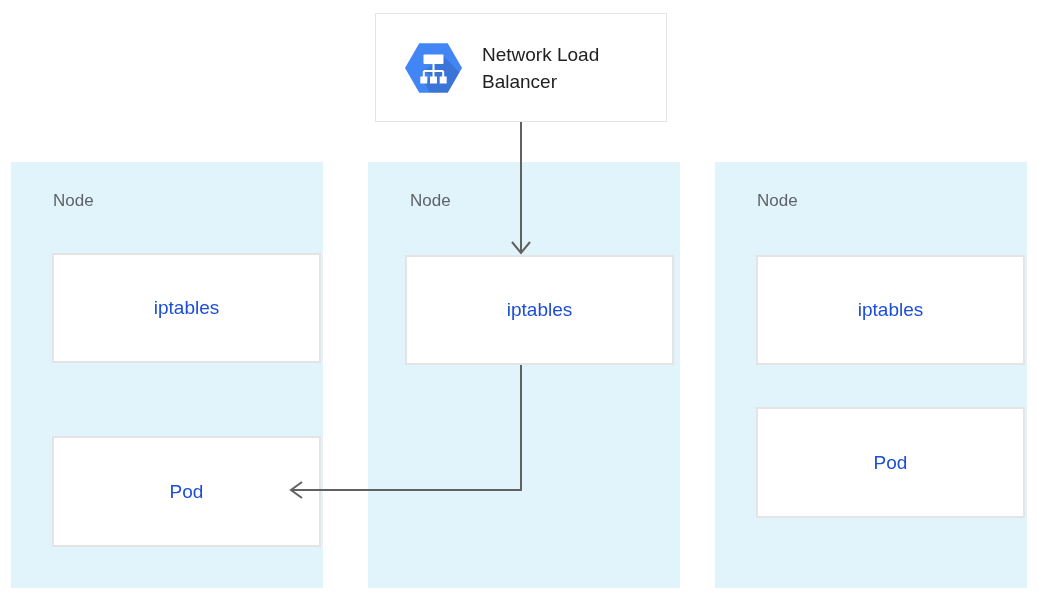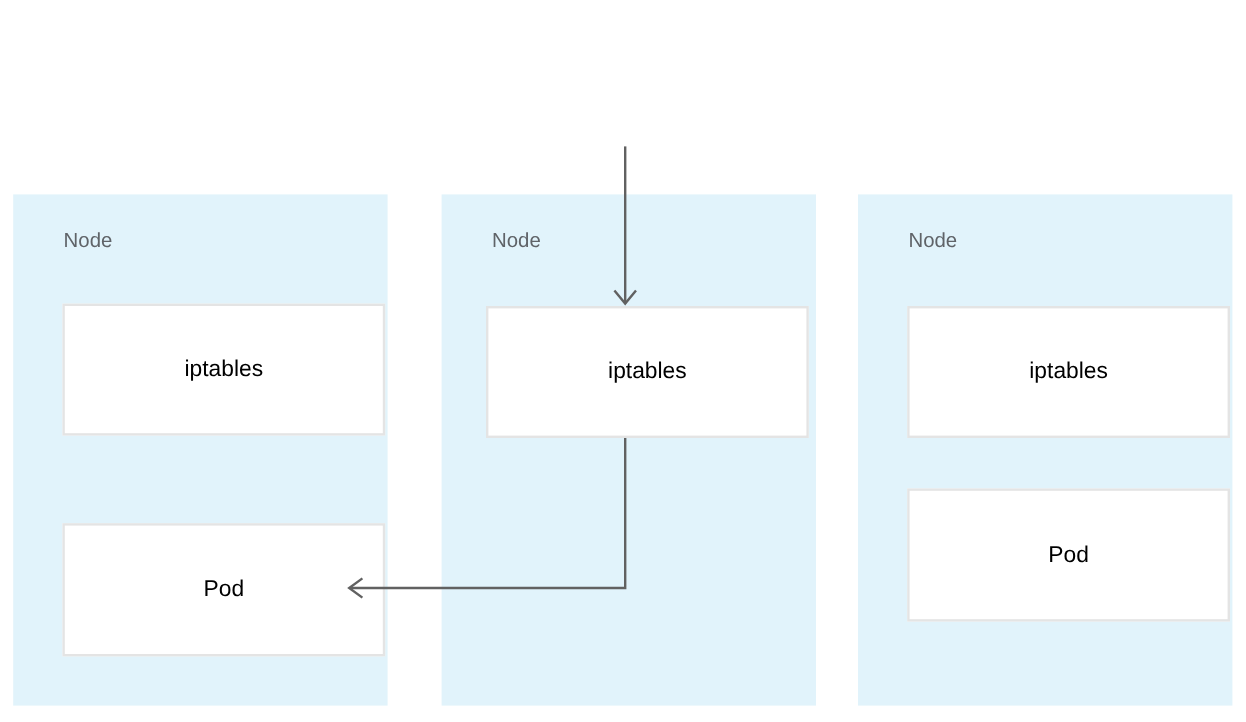--- a/index.html
+++ b/index.html
@@ -59,21 +59,21 @@
   .inner-box {
     position: absolute;
     width: 269px;
     height: 110px;
     background: #ffffff;
     border: 2px solid #e4e4e4;
     display: flex;
     align-items: center;
     justify-content: center;
     font-size: 19px;
-    color: #000000;
+    color: #1d4ed8;
   }
   .n1-iptables { left: 41px; top: 91px; }
   .n1-pod      { left: 41px; top: 274px; height: 111px; }
   .n2-iptables { left: 37px; top: 93px; }
   .n3-iptables { left: 41px; top: 93px; }
   .n3-pod      { left: 41px; top: 245px; height: 111px; }
 
   
   .arrows {
     position: absolute;
@@ -81,20 +81,39 @@
     width: 1038px; height: 602px;
     pointer-events: none;
     z-index: 5;
   }
 </style>
 </head>
 <body>
 
 <div class="canvas">
 
+  <div class="nlb-box">
+    <div class="nlb-icon-wrap">
+      <svg width="57" height="56" viewBox="0 0 57 56" aria-hidden="true">
+        <defs>
+          <clipPath id="hexclip">
+            <polygon points="0,28 14.25,3.2 42.75,3.2 57,28 42.75,52.8 14.25,52.8"></polygon>
+          </clipPath>
+        </defs>
+        <polygon points="0,28 14.25,3.2 42.75,3.2 57,28 42.75,52.8 14.25,52.8" fill="#4285f4"></polygon>
+        <path d="M 38.5 16 L 57 35 L 44 52.8 L 25 52.8 L 20 43.5 L 26 36 L 19 31 Z" fill="#000000" opacity="0.12" clip-path="url(#hexclip)"></path>
+        <rect x="18.5" y="14.5" width="20" height="9.5" rx="1" fill="#ffffff"></rect>
+        <path d="M28.5 24 L28.5 31 M18.8 31 L38.2 31 M18.8 31 L18.8 37 M28.5 31 L28.5 37 M38.2 31 L38.2 37" stroke="#ffffff" stroke-width="2" fill="none"></path>
+        <rect x="15.3" y="36.5" width="7" height="7" fill="#ffffff"></rect>
+        <rect x="25.0" y="36.5" width="7" height="7" fill="#ffffff"></rect>
+        <rect x="34.7" y="36.5" width="7" height="7" fill="#ffffff"></rect>
+      </svg>
+    </div>
+    <div class="nlb-label">Network Load Balancer</div>
+  </div>
 
   <div class="node node-1">
     <div class="node-label">Node</div>
     <div class="inner-box n1-iptables">
       <span>iptables</span>
     </div>
     <div class="inner-box n1-pod">
       <span>Pod</span>
     </div>
   </div>

